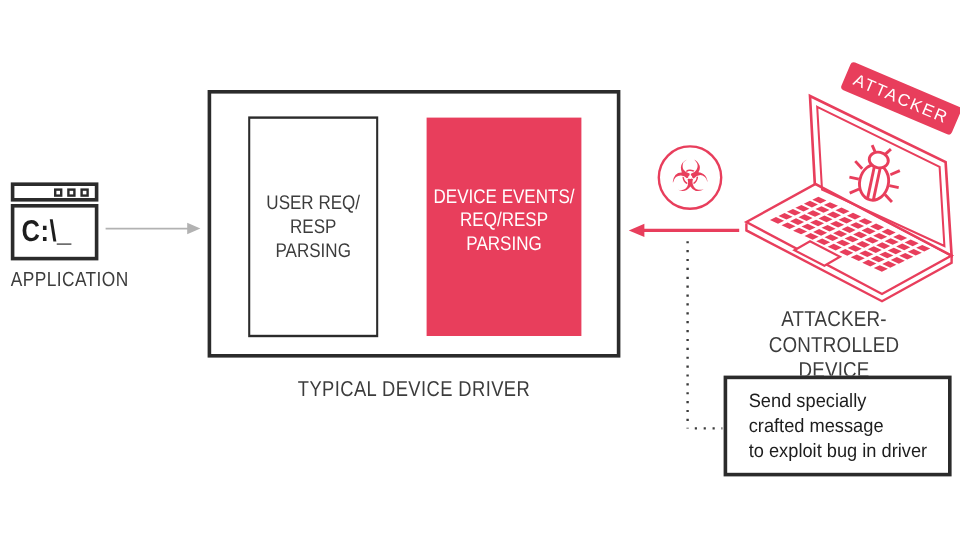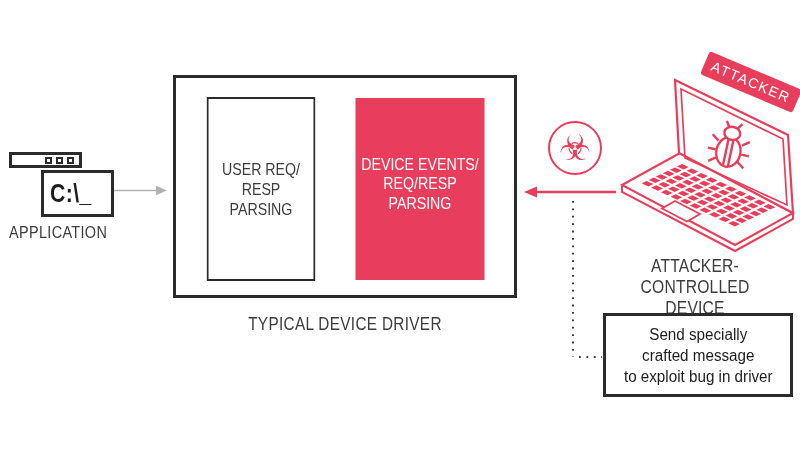--- a/index.html
+++ b/index.html
@@ -10,21 +10,21 @@
           font-family:"Liberation Sans",sans-serif;color:var(--ink);}
   .abs{position:absolute;}
   .label{position:absolute;color:var(--ink);}
   .cond{transform:scaleX(.86);}
   
   .term-title{left:9px;top:152px;width:73px;height:16px;border:3px solid var(--ink-dark);
     box-sizing:border-box;display:flex;align-items:center;justify-content:flex-end;gap:4px;padding-right:5px;background:#fff;}
   .term-sq{width:7px;height:7px;border:2px solid var(--ink-dark);box-sizing:border-box;background:#fff;}
   .term-body{left:9px;top:170px;width:73px;height:47px;border:3px solid var(--ink-dark);
     box-sizing:border-box;display:flex;align-items:center;padding-left:6px;background:#fff;
-    font-weight:bold;font-size:25px;letter-spacing:.5px;color:#1d1d1d;white-space:nowrap;margin-left:32px;}
+    font-weight:bold;font-size:25px;letter-spacing:.5px;color:#1d1d1d;white-space:nowrap;}
   .term-body span{transform:scaleX(.85);transform-origin:left center;display:inline-block;}
   .app-label{left:9px;top:223px;font-size:17px;line-height:20px;letter-spacing:.4px;
     transform:scaleX(.85);transform-origin:left center;white-space:nowrap;}
   
   .driver-box{left:173px;top:75px;width:344px;height:223px;border:3px solid var(--ink-dark);box-sizing:border-box;background:#fff;}
   .user-box{left:198px;top:97px;width:126px;height:184px;border:2.5px solid var(--ink-dark);box-sizing:border-box;
     display:flex;flex-direction:column;align-items:center;justify-content:center;text-align:center;
     font-size:16.5px;line-height:20px;background:#fff;}
   .device-box{left:345px;top:98px;width:150px;height:182px;background:var(--red);color:#fff;box-sizing:border-box;
     display:flex;flex-direction:column;align-items:center;justify-content:center;text-align:center;
@@ -33,21 +33,21 @@
     letter-spacing:.4px;transform:scaleX(.85);}
   
   .biohazard{left:548px;top:121px;width:54px;height:54px;border:2.5px solid var(--red);border-radius:50%;
     box-sizing:border-box;display:flex;align-items:center;justify-content:center;background:#fff;}
   .biohazard span{font-family:"DejaVu Sans",sans-serif;font-size:36px;line-height:36px;color:var(--red);}
   
   .atk-label{left:590px;top:256px;width:210px;text-align:center;font-size:18px;line-height:21px;
     letter-spacing:.2px;transform:scaleX(.87);}
   
   .note-box{left:603px;top:313px;width:190px;height:84px;border:3px solid var(--ink-dark);box-sizing:border-box;
-    background:#fff;display:flex;flex-direction:column;align-items:center;justify-content:center;text-align:center;
+    background:#fff;display:flex;flex-direction:column;align-items:center;justify-content:center;text-align:left;
     font-size:16px;line-height:21px;color:#1d1d1d;}
   .note-box .inner{transform:scaleX(.95);}
   svg text{font-family:"Liberation Sans",sans-serif;}
 </style>
 </head>
 <body>
 
 <div class="canvas">
 
   <svg class="abs" style="left:0;top:0" width="800" height="450" viewBox="0 0 800 450">

